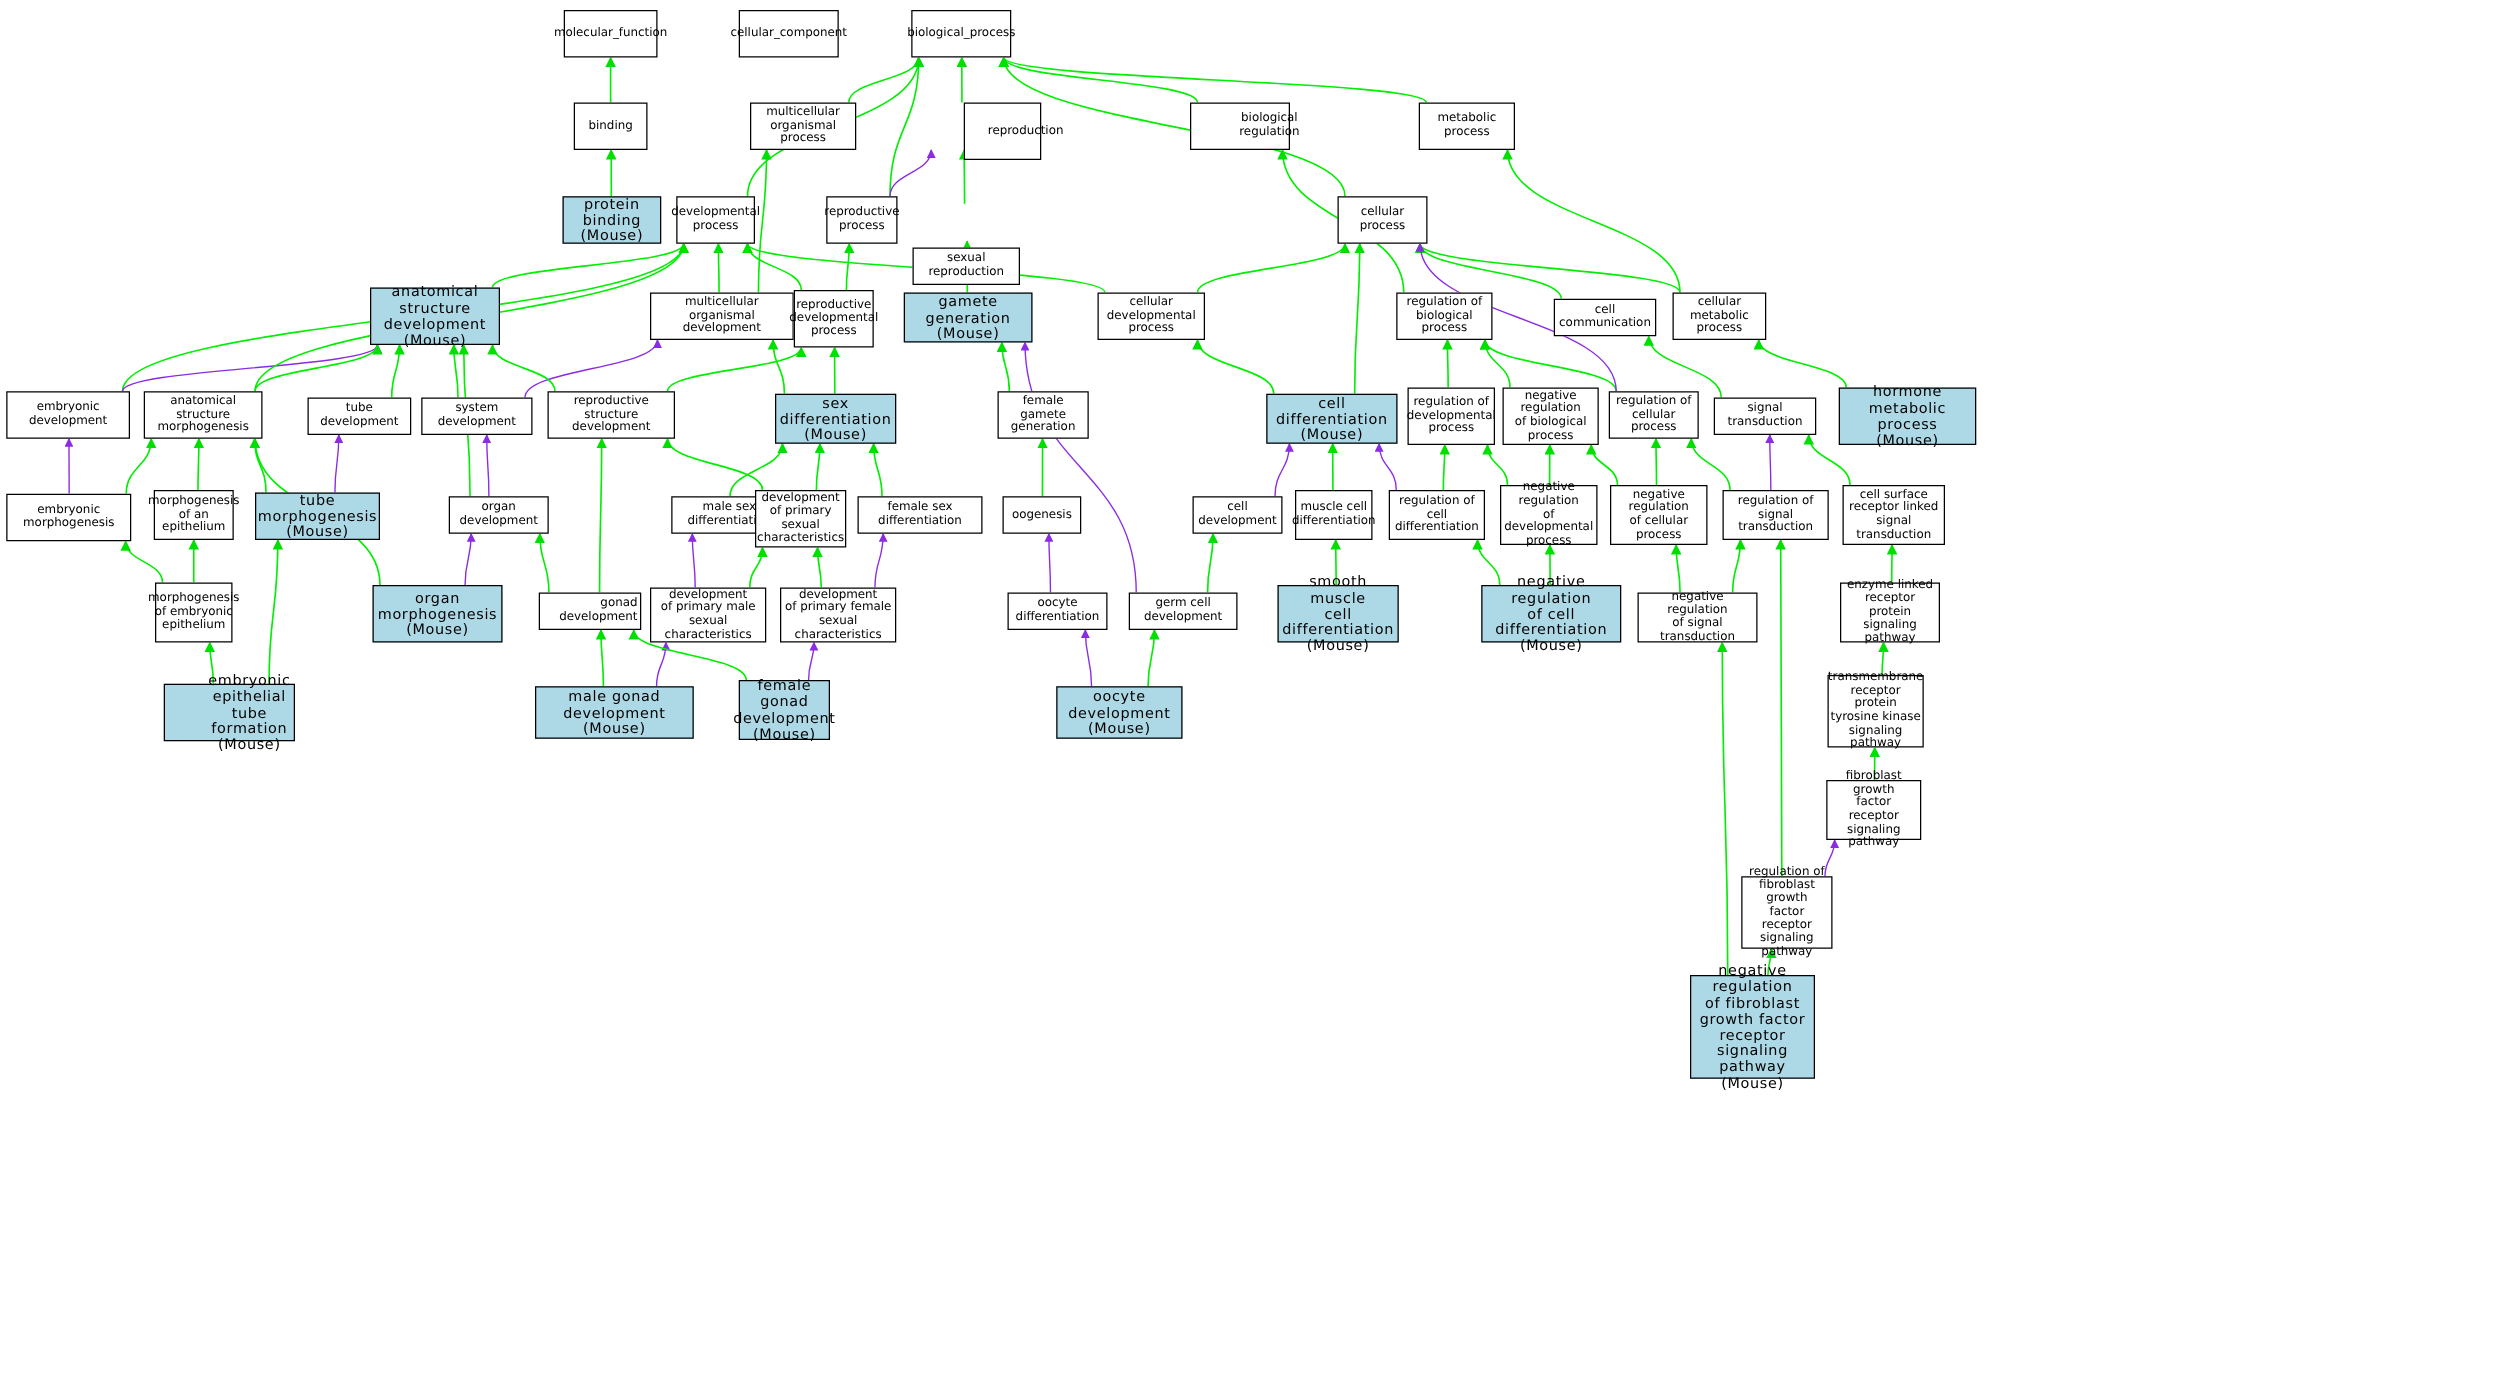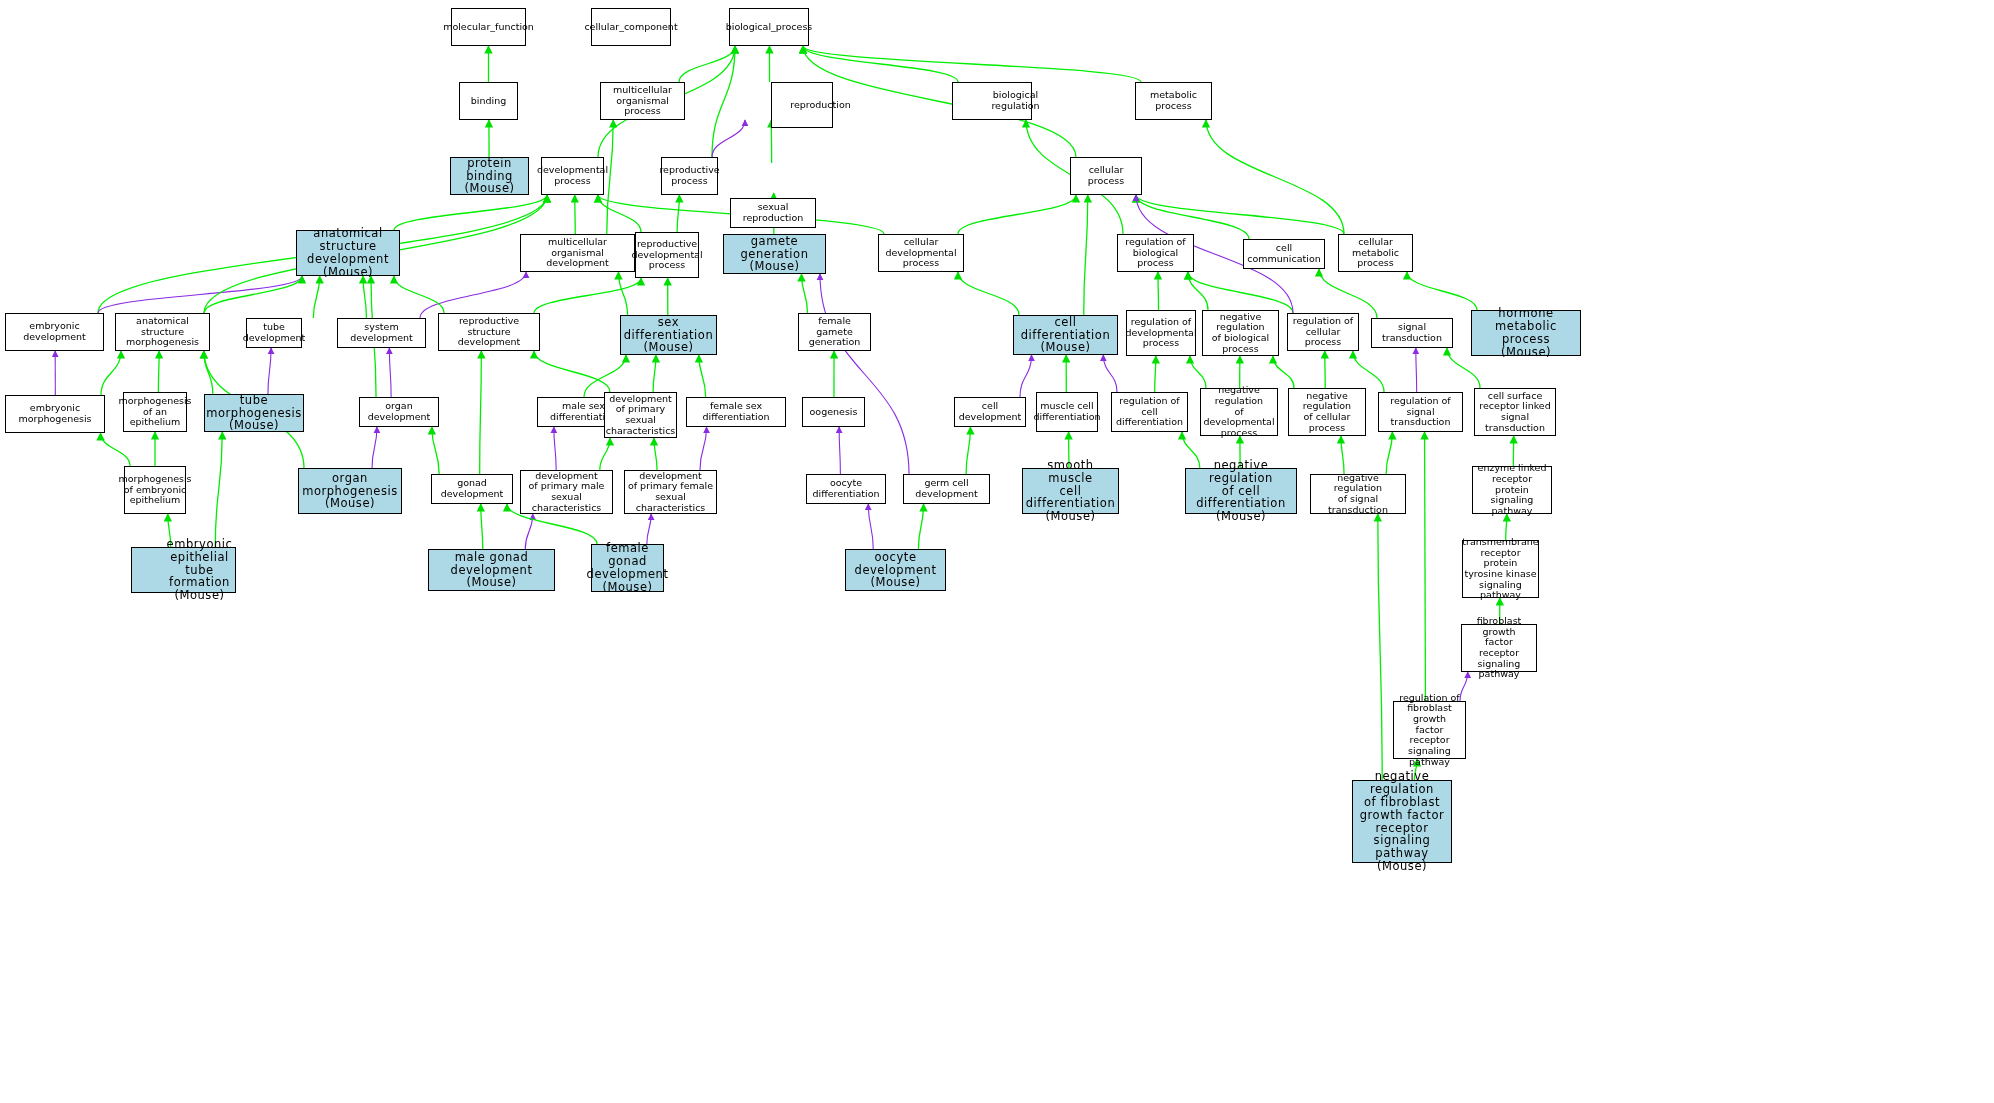--- a/index.html
+++ b/index.html
@@ -207,21 +207,21 @@
         <span class="lbl">cellular metabolic
 process</span>
       </div>
       <div class="node s9" style="left: 5px; top: 313px; width: 99px; height: 38px;">
         <span class="lbl">embryonic development</span>
       </div>
       <div class="node s9" style="left: 115px; top: 313px; width: 95px; height: 38px;">
         <span class="lbl">anatomical structure
 morphogenesis</span>
       </div>
-      <div class="node s9" style="left: 246px; top: 318px; width: 56px; height: 30px;">
+      <div class="node s9" style="left: 246px; top: 318px; width: 83px; height: 30px;">
         <span class="lbl">tube development</span>
       </div>
       <div class="node s9" style="left: 337px; top: 318px; width: 89px; height: 30px;">
         <span class="lbl">system development</span>
       </div>
       <div class="node s9" style="left: 438px; top: 313px; width: 102px; height: 38px;">
         <span class="lbl">reproductive
 structure development</span>
       </div>
       <div class="node s11 hl" style="left: 620px; top: 315px; width: 97px; height: 40px;">
@@ -343,21 +343,21 @@
       </div>
       <div class="node s9" style="left: 124px; top: 466px; width: 62px; height: 48px;">
         <span class="lbl">morphogenesis
 of embryonic
 epithelium</span>
       </div>
       <div class="node s11 hl" style="left: 298px; top: 468px; width: 104px; height: 46px;">
         <span class="lbl">organ morphogenesis
 (Mouse)</span>
       </div>
-      <div class="node s9" style="left: 431px; top: 474px; width: 82px; height: 30px;">
+      <div class="node s9" style="left: 431px; top: 474px; width: 82px; height: 30px; text-align: right;">
         <span class="lbl">gonad development</span>
       </div>
       <div class="node s9" style="left: 520px; top: 470px; width: 93px; height: 44px;">
         <span class="lbl">development
 of primary male
 sexual characteristics</span>
       </div>
       <div class="node s9" style="left: 624px; top: 470px; width: 93px; height: 44px;">
         <span class="lbl">development
 of primary female

